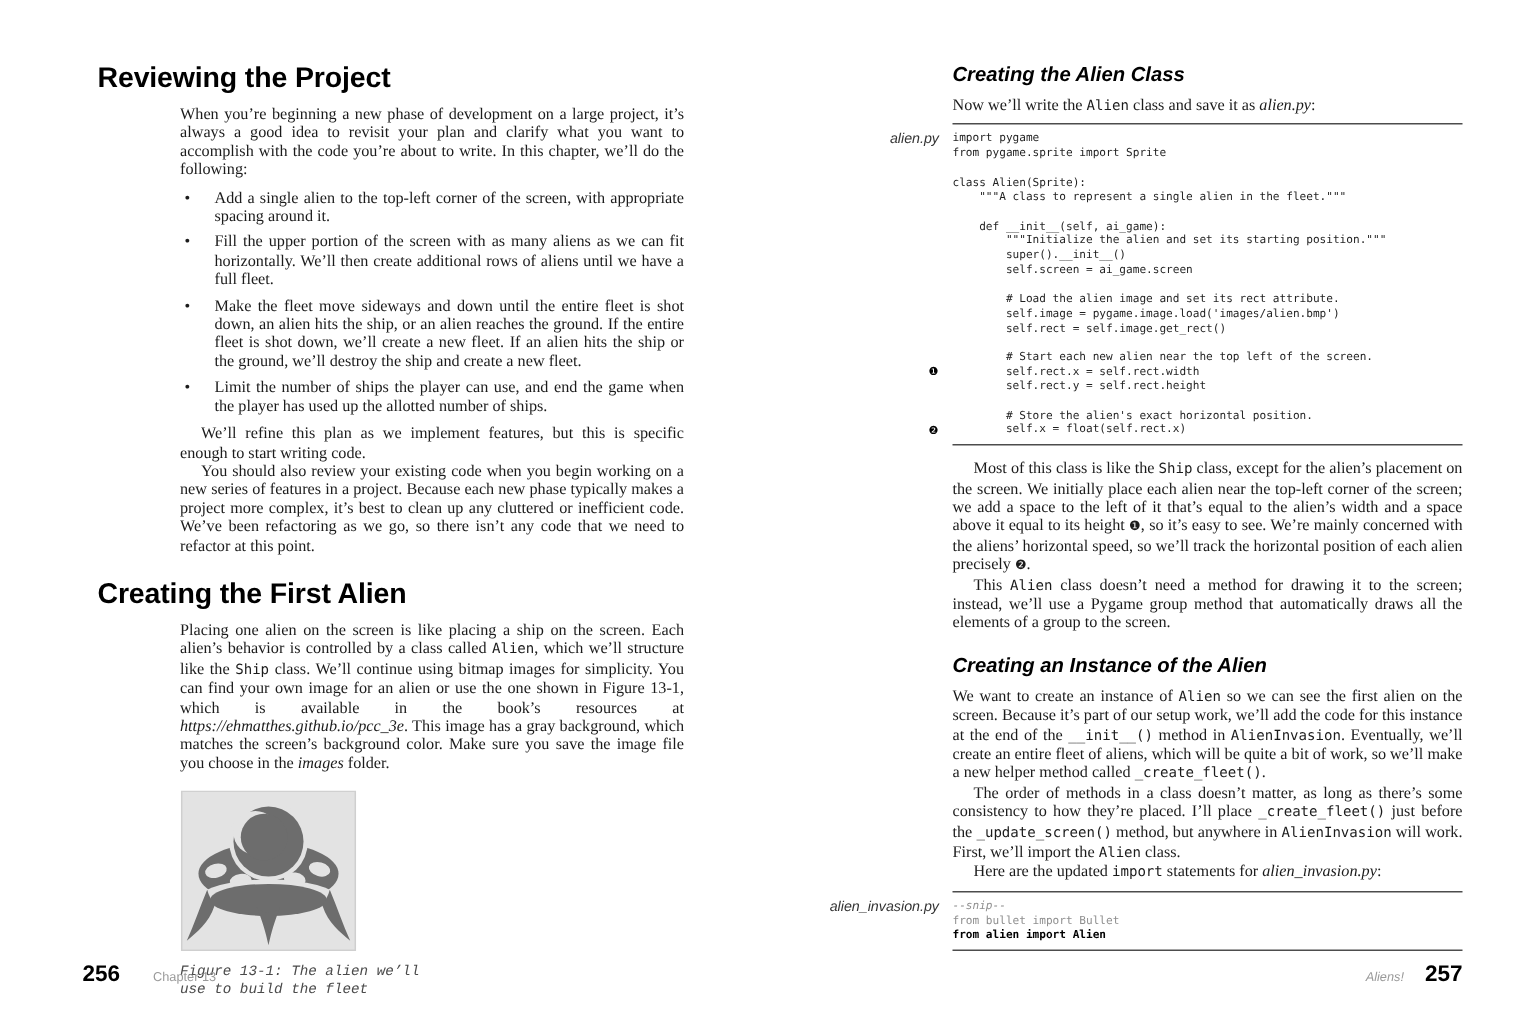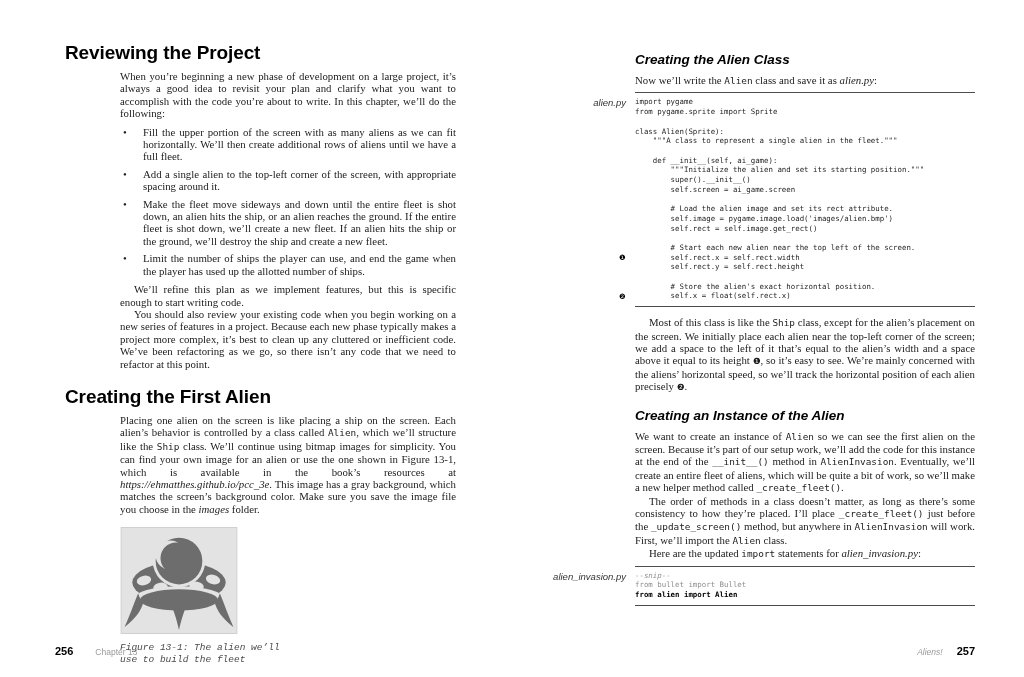--- a/index.html
+++ b/index.html
@@ -21,61 +21,61 @@
   .seg-c{font-family:"DejaVu Sans Mono",monospace;font-size:0.87em;}
   .seg-i{font-style:italic;}
   .seg-mk{font-family:"DejaVu Sans",sans-serif;font-size:0.8em;}
 
   figure.fig{margin:12px 0 0 55px;padding:0;}
   .alien-box{width:118px;height:107px;display:block;}
   figcaption{font-family:Liberation Mono, monospace;font-style:italic;font-size:9.5px;
              line-height:11.5px;color:#4a4a4a;margin-top:8px;width:162px;}
 
   
-  .page-right{position:absolute;left:635px;top:52px;width:340px;}
+  .page-right{position:absolute;left:635px;top:42px;width:340px;}
   .subhead{font-family:"Liberation Sans",sans-serif;font-weight:bold;font-style:italic;
            font-size:13.5px;line-height:16px;color:#000;margin:0 0 6px 0;}
   .subhead2{margin-top:14px;}
 
   .listing{position:relative;border-top:1px solid #4d4d4d;border-bottom:1px solid #4d4d4d;
            padding:4px 0 5px 0;margin:5px 0 9px 0;}
   .listing-label{position:absolute;right:calc(100% + 9px);top:4px;width:95px;text-align:right;
                  font-family:"Liberation Sans",sans-serif;font-style:italic;font-size:9.5px;
                  color:#333;white-space:nowrap;}
   .code-line{position:relative;font-family:"DejaVu Sans Mono",monospace;font-size:7.4px;
              line-height:9.7px;white-space:pre;color:#1f1f1f;}
   .code-marker{position:absolute;left:-16px;top:0.5px;font-family:"DejaVu Sans",sans-serif;
                font-size:7.4px;color:#000;}
   .code-line.snip{color:#8f8f8f;font-style:italic;}
   .code-line.gray{color:#8f8f8f;}
   .code-line.boldline{font-weight:bold;color:#000;}
 
   
   .footer{position:absolute;top:641px;font-family:"Liberation Sans",sans-serif;white-space:nowrap;}
-  .footer .num{font-weight:bold;font-size:11px;color:#000;}
+  .footer .num{font-weight:bold;font-size:15px;color:#000;}
   .footer .run{font-size:8.5px;color:#9a9a9a;}
   .footer-left{left:55px;}
   .footer-left .run{margin-left:22px;}
   .footer-right{right:49px;}
   .footer-right .run{margin-right:14px;font-style:italic;}
 </style>
 </head>
 <body>
 
 <div class="spread">
 
   <div class="page-left">
     <h2 class="display-head">Reviewing the Project</h2>
 
     <div class="body-block">
       <p><span>When you’re beginning a new phase of development on a large project, it’s always a good idea to revisit your plan and clarify what you want to accomplish with the code you’re about to write. In this chapter, we’ll do the following:</span></p>
 
       <ul class="plan">
+        <li><span>Add a single alien to the top-left corner of the screen, with appropriate spacing around it.</span></li>
         <li><span>Fill the upper portion of the screen with as many aliens as we can fit horizontally. We’ll then create additional rows of aliens until we have a full fleet.</span></li>
-        <li><span>Add a single alien to the top-left corner of the screen, with appropriate spacing around it.</span></li>
         <li><span>Make the fleet move sideways and down until the entire fleet is shot down, an alien hits the ship, or an alien reaches the ground. If the entire fleet is shot down, we’ll create a new fleet. If an alien hits the ship or the ground, we’ll destroy the ship and create a new fleet.</span></li>
         <li><span>Limit the number of ships the player can use, and end the game when the player has used up the allotted number of ships.</span></li>
       </ul>
 
       <p class="indent"><span>We’ll refine this plan as we implement features, but this is specific enough to start writing code.</span></p>
       <p class="indent"><span>You should also review your existing code when you begin working on a new series of features in a project. Because each new phase typically makes a project more complex, it’s best to clean up any cluttered or inefficient code. We’ve been refactoring as we go, so there isn’t any code that we need to refactor at this point.</span></p>
     </div>
 
     <h2 class="display-head gap-top">Creating the First Alien</h2>
 
@@ -140,20 +140,21 @@
           <div class="code-line"><span>        # Start each new alien near the top left of the screen.</span></div>
           <div class="code-line"><span class="code-marker">❶</span><span>        self.rect.x = self.rect.width</span></div>
           <div class="code-line"><span>        self.rect.y = self.rect.height</span></div>
           <div class="code-line"><span> </span></div>
           <div class="code-line"><span>        # Store the alien's exact horizontal position.</span></div>
           <div class="code-line"><span class="code-marker">❷</span><span>        self.x = float(self.rect.x)</span></div>
         </div>
     </div>
 
     <p class="indent"><span>Most of this class is like the </span><span class="seg-c">Ship</span><span> class, except for the alien’s placement on the screen. We initially place each alien near the top-left corner of the screen; we add a space to the left of it that’s equal to the alien’s width and a space above it equal to its height </span><span class="seg-mk">❶</span><span>, so it’s easy to see. We’re mainly concerned with the aliens’ horizontal speed, so we’ll track the horizontal position of each alien precisely </span><span class="seg-mk">❷</span><span>.</span></p>
+    <p class="indent"><span>This </span><span class="seg-c">Alien</span><span> class doesn’t need a method for drawing it to the screen; instead, we’ll use a Pygame group method that automatically draws all the elements of a group to the screen.</span></p>
 
     <h3 class="subhead subhead2">Creating an Instance of the Alien</h3>
 
     <p><span>We want to create an instance of </span><span class="seg-c">Alien</span><span> so we can see the first alien on the screen. Because it’s part of our setup work, we’ll add the code for this instance at the end of the </span><span class="seg-c">__init__()</span><span> method in </span><span class="seg-c">AlienInvasion</span><span>. Eventually, we’ll create an entire fleet of aliens, which will be quite a bit of work, so we’ll make a new helper method called </span><span class="seg-c">_create_fleet()</span><span>.</span></p>
     <p class="indent"><span>The order of methods in a class doesn’t matter, as long as there’s some consistency to how they’re placed. I’ll place </span><span class="seg-c">_create_fleet()</span><span> just before the </span><span class="seg-c">_update_screen()</span><span> method, but anywhere in </span><span class="seg-c">AlienInvasion</span><span> will work. First, we’ll import the </span><span class="seg-c">Alien</span><span> class.</span></p>
     <p class="indent"><span>Here are the updated </span><span class="seg-c">import</span><span> statements for </span><span class="seg-i">alien_invasion.py</span><span>:</span></p>
 
     <div class="listing">
       <div class="listing-label">alien_invasion.py</div>
       <div class="code-body">

